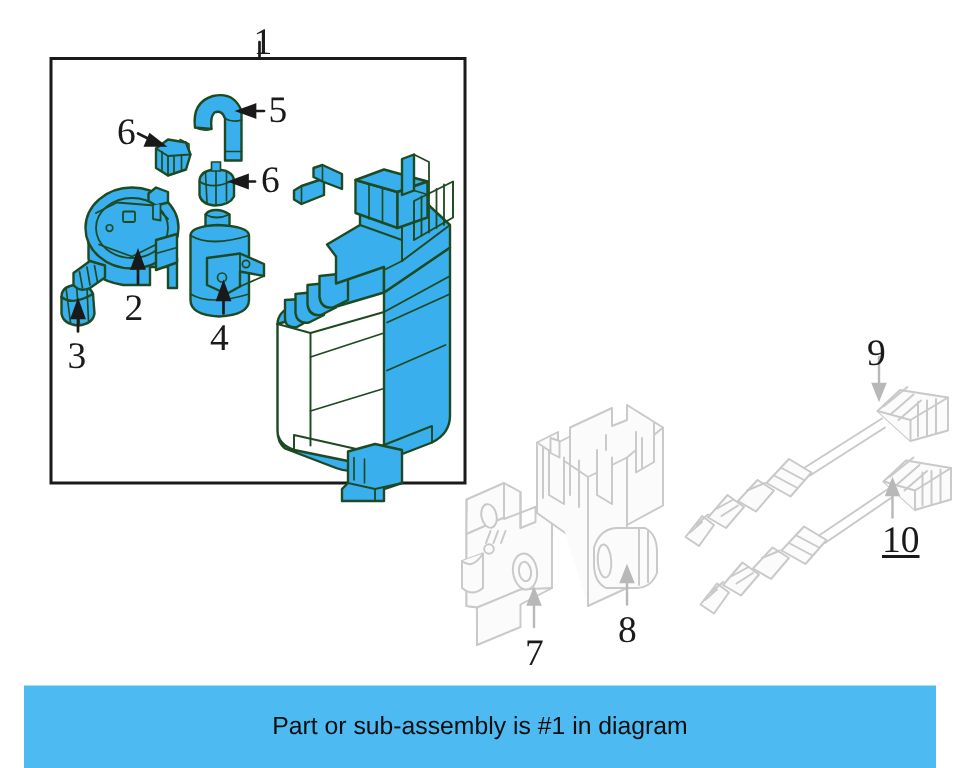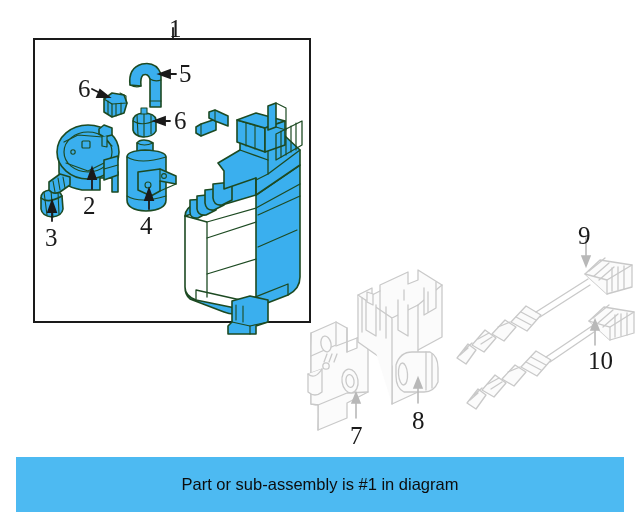--- a/index.html
+++ b/index.html
@@ -321,19 +321,19 @@
   <div class="num" style="left:169px;top:16px;">1</div>
   <div class="num" style="left:83px;top:193px;">2</div>
   <div class="num" style="left:45px;top:225px;">3</div>
   <div class="num" style="left:140px;top:213px;">4</div>
   <div class="num" style="left:179px;top:61px;">5</div>
   <div class="num" style="left:78px;top:76px;">6</div>
   <div class="num" style="left:174px;top:108px;">6</div>
   <div class="num" style="left:350px;top:423px;">7</div>
   <div class="num" style="left:412px;top:408px;">8</div>
   <div class="num" style="left:578px;top:223px;">9</div>
-  <div class="num" style="left:588px;top:348px;">10</div>
+  <div class="num" style="left:588px;top:348px;text-decoration:underline;">10</div>
 
   <div id="banner">
     <div class="line">Part or sub-assembly is #1 in diagram</div>
   </div>
 
 </div>
 
 </body></html>

